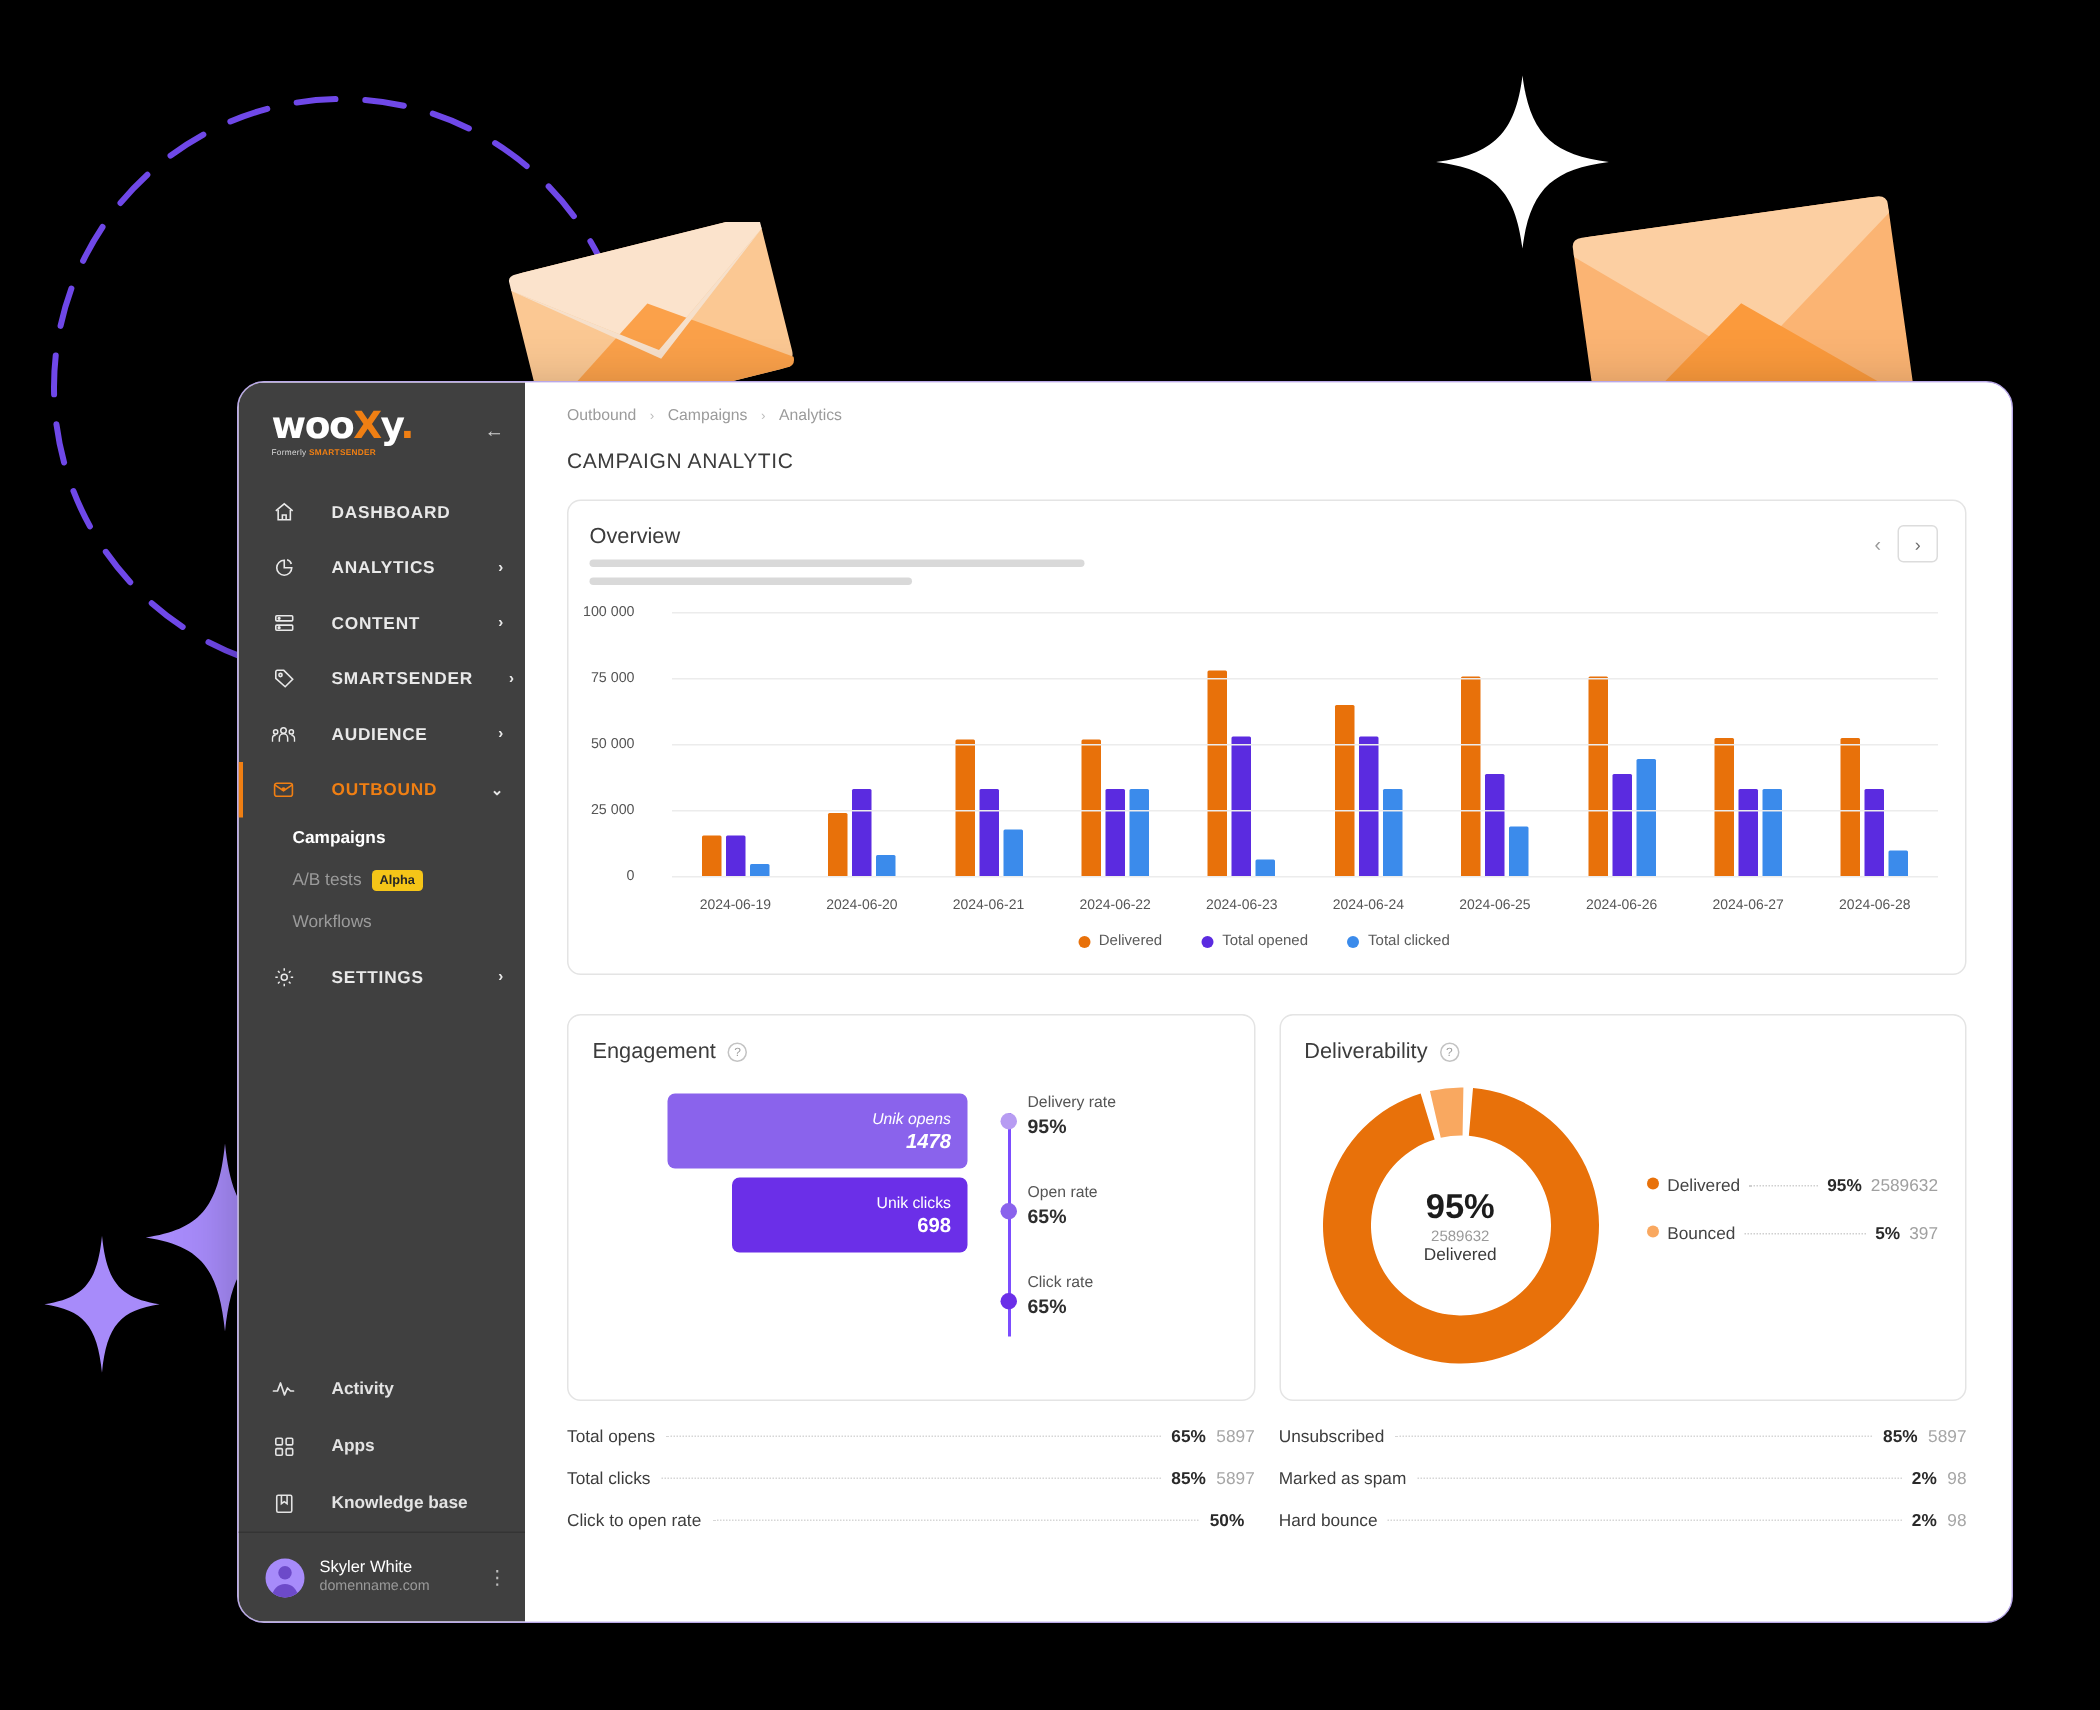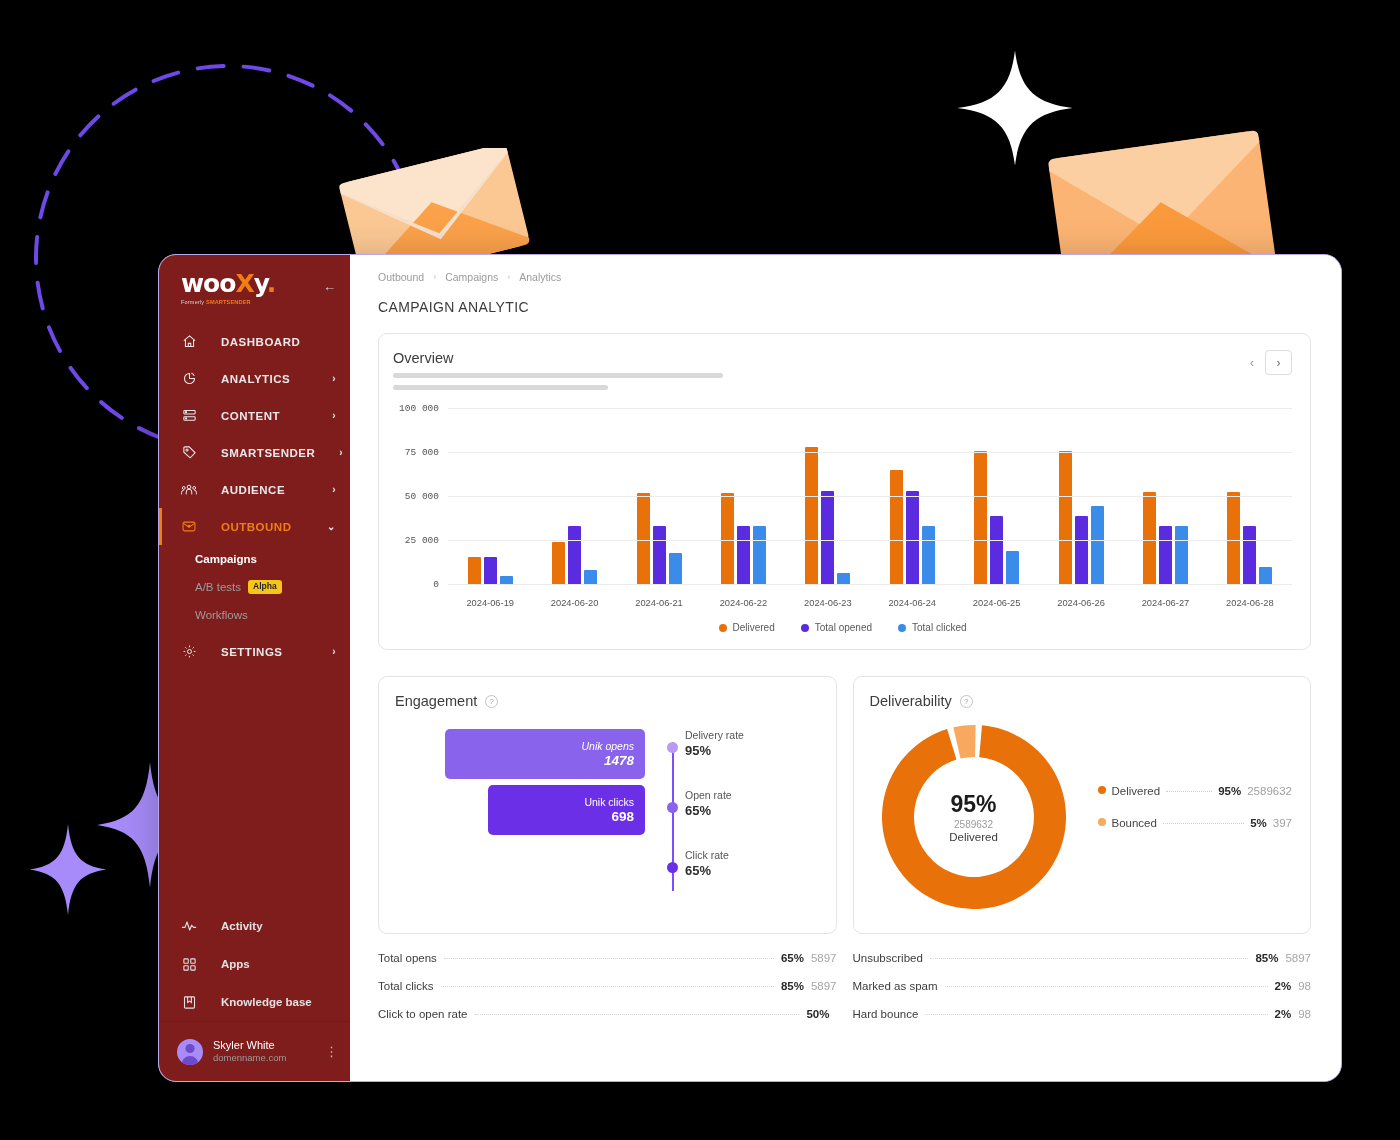--- a/index.html
+++ b/index.html
@@ -28,21 +28,21 @@
     border-radius: 18px;
     box-shadow: 0 8px 40px rgba(0,0,0,.25);
     overflow: hidden;
     display: flex;
     border: 1px solid #b9a8e8;
   }
 
   
   #sidebar {
     width: 191px; flex: 0 0 191px;
-    background: #7f1d1d;
+    background: #404040;
     display: flex; flex-direction: column;
     position: relative;
   }
   #logo-area {
     padding: 16px 14px 12px 22px;
     display: flex; align-items: flex-start; justify-content: space-between;
   }
   .logo-wrap { position: relative; }
   .logo-text {
     font-size: 25px; font-weight: bold; color: #fff;
@@ -135,22 +135,22 @@
   .arrow-box {
     width: 27px; height: 25px; border: 1px solid #dcdcdc; border-radius: 4px;
     display: flex; align-items: center; justify-content: center;
     color: #6c6c6c; font-size: 12px; cursor: pointer;
   }
 
   
   #barchart { position: relative; margin-top: 18px; height: 200px; }
   .yaxis { position: absolute; left: 0; top: 0; bottom: 24px; width: 52px; }
   .ytick {
-    position: absolute; right: 6px; transform: translateY(-50%);
-    font-size: 9.5px; color: #555; white-space: nowrap; font-family: Liberation Mono, monospace;
+    position: absolute; right: 22px; transform: translateY(-50%);
+    font-size: 9.5px; color: #555; white-space: nowrap;
   }
   .plot { position: absolute; left: 55px; right: 0; top: 0; bottom: 24px; }
   .gridline { position: absolute; left: 0; right: 0; height: 1px; background: #ececec; }
   .groups { position: absolute; left: 0; right: 0; top: 0; bottom: 0; display: flex; }
   .grp { flex: 1; position: relative; display: flex; align-items: flex-end; justify-content: center; gap: 3px; }
   .bar { width: 13px; border-radius: 1px 1px 0 0; }
   .xlabels { position: absolute; left: 55px; right: 0; bottom: 0; display: flex; }
   .xlab { flex: 1; text-align: center; font-size: 9.3px; color: #555; }
   #legend { display: flex; justify-content: center; gap: 26px; margin-top: 14px; padding-bottom: 4px; }
   .leg { display: flex; align-items: center; gap: 6px; font-size: 10px; color: #5a5a5a; }

